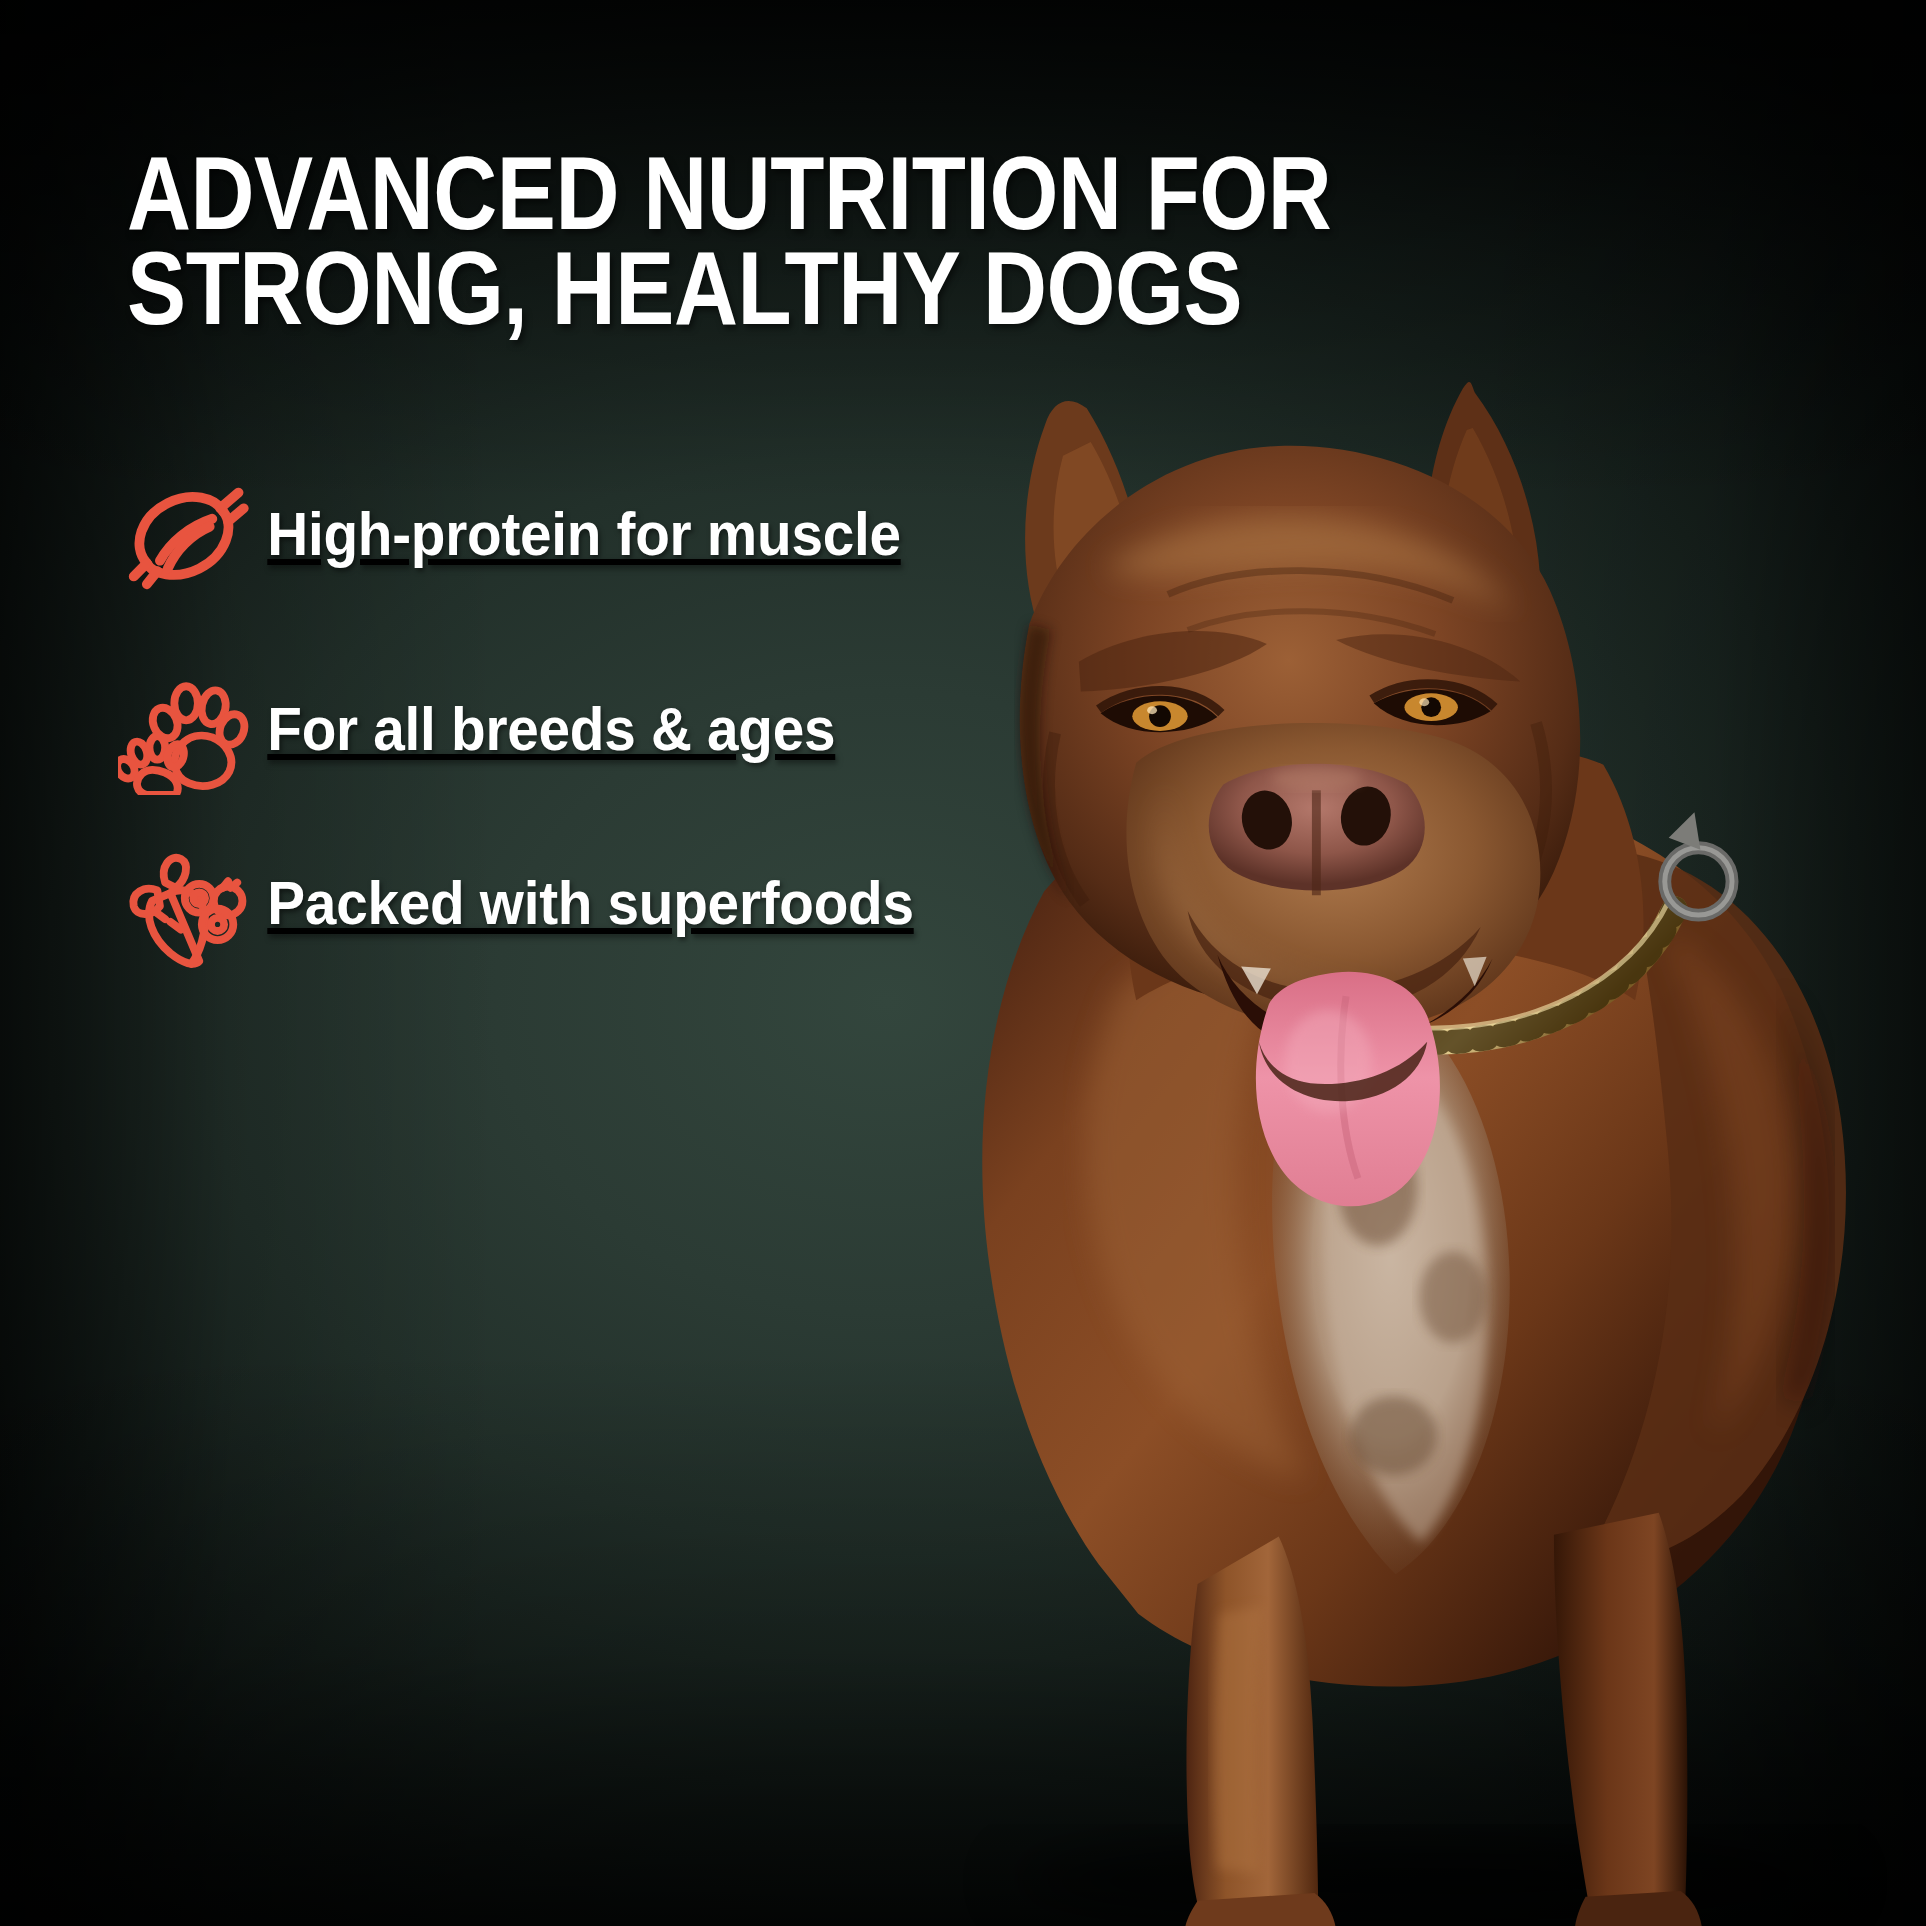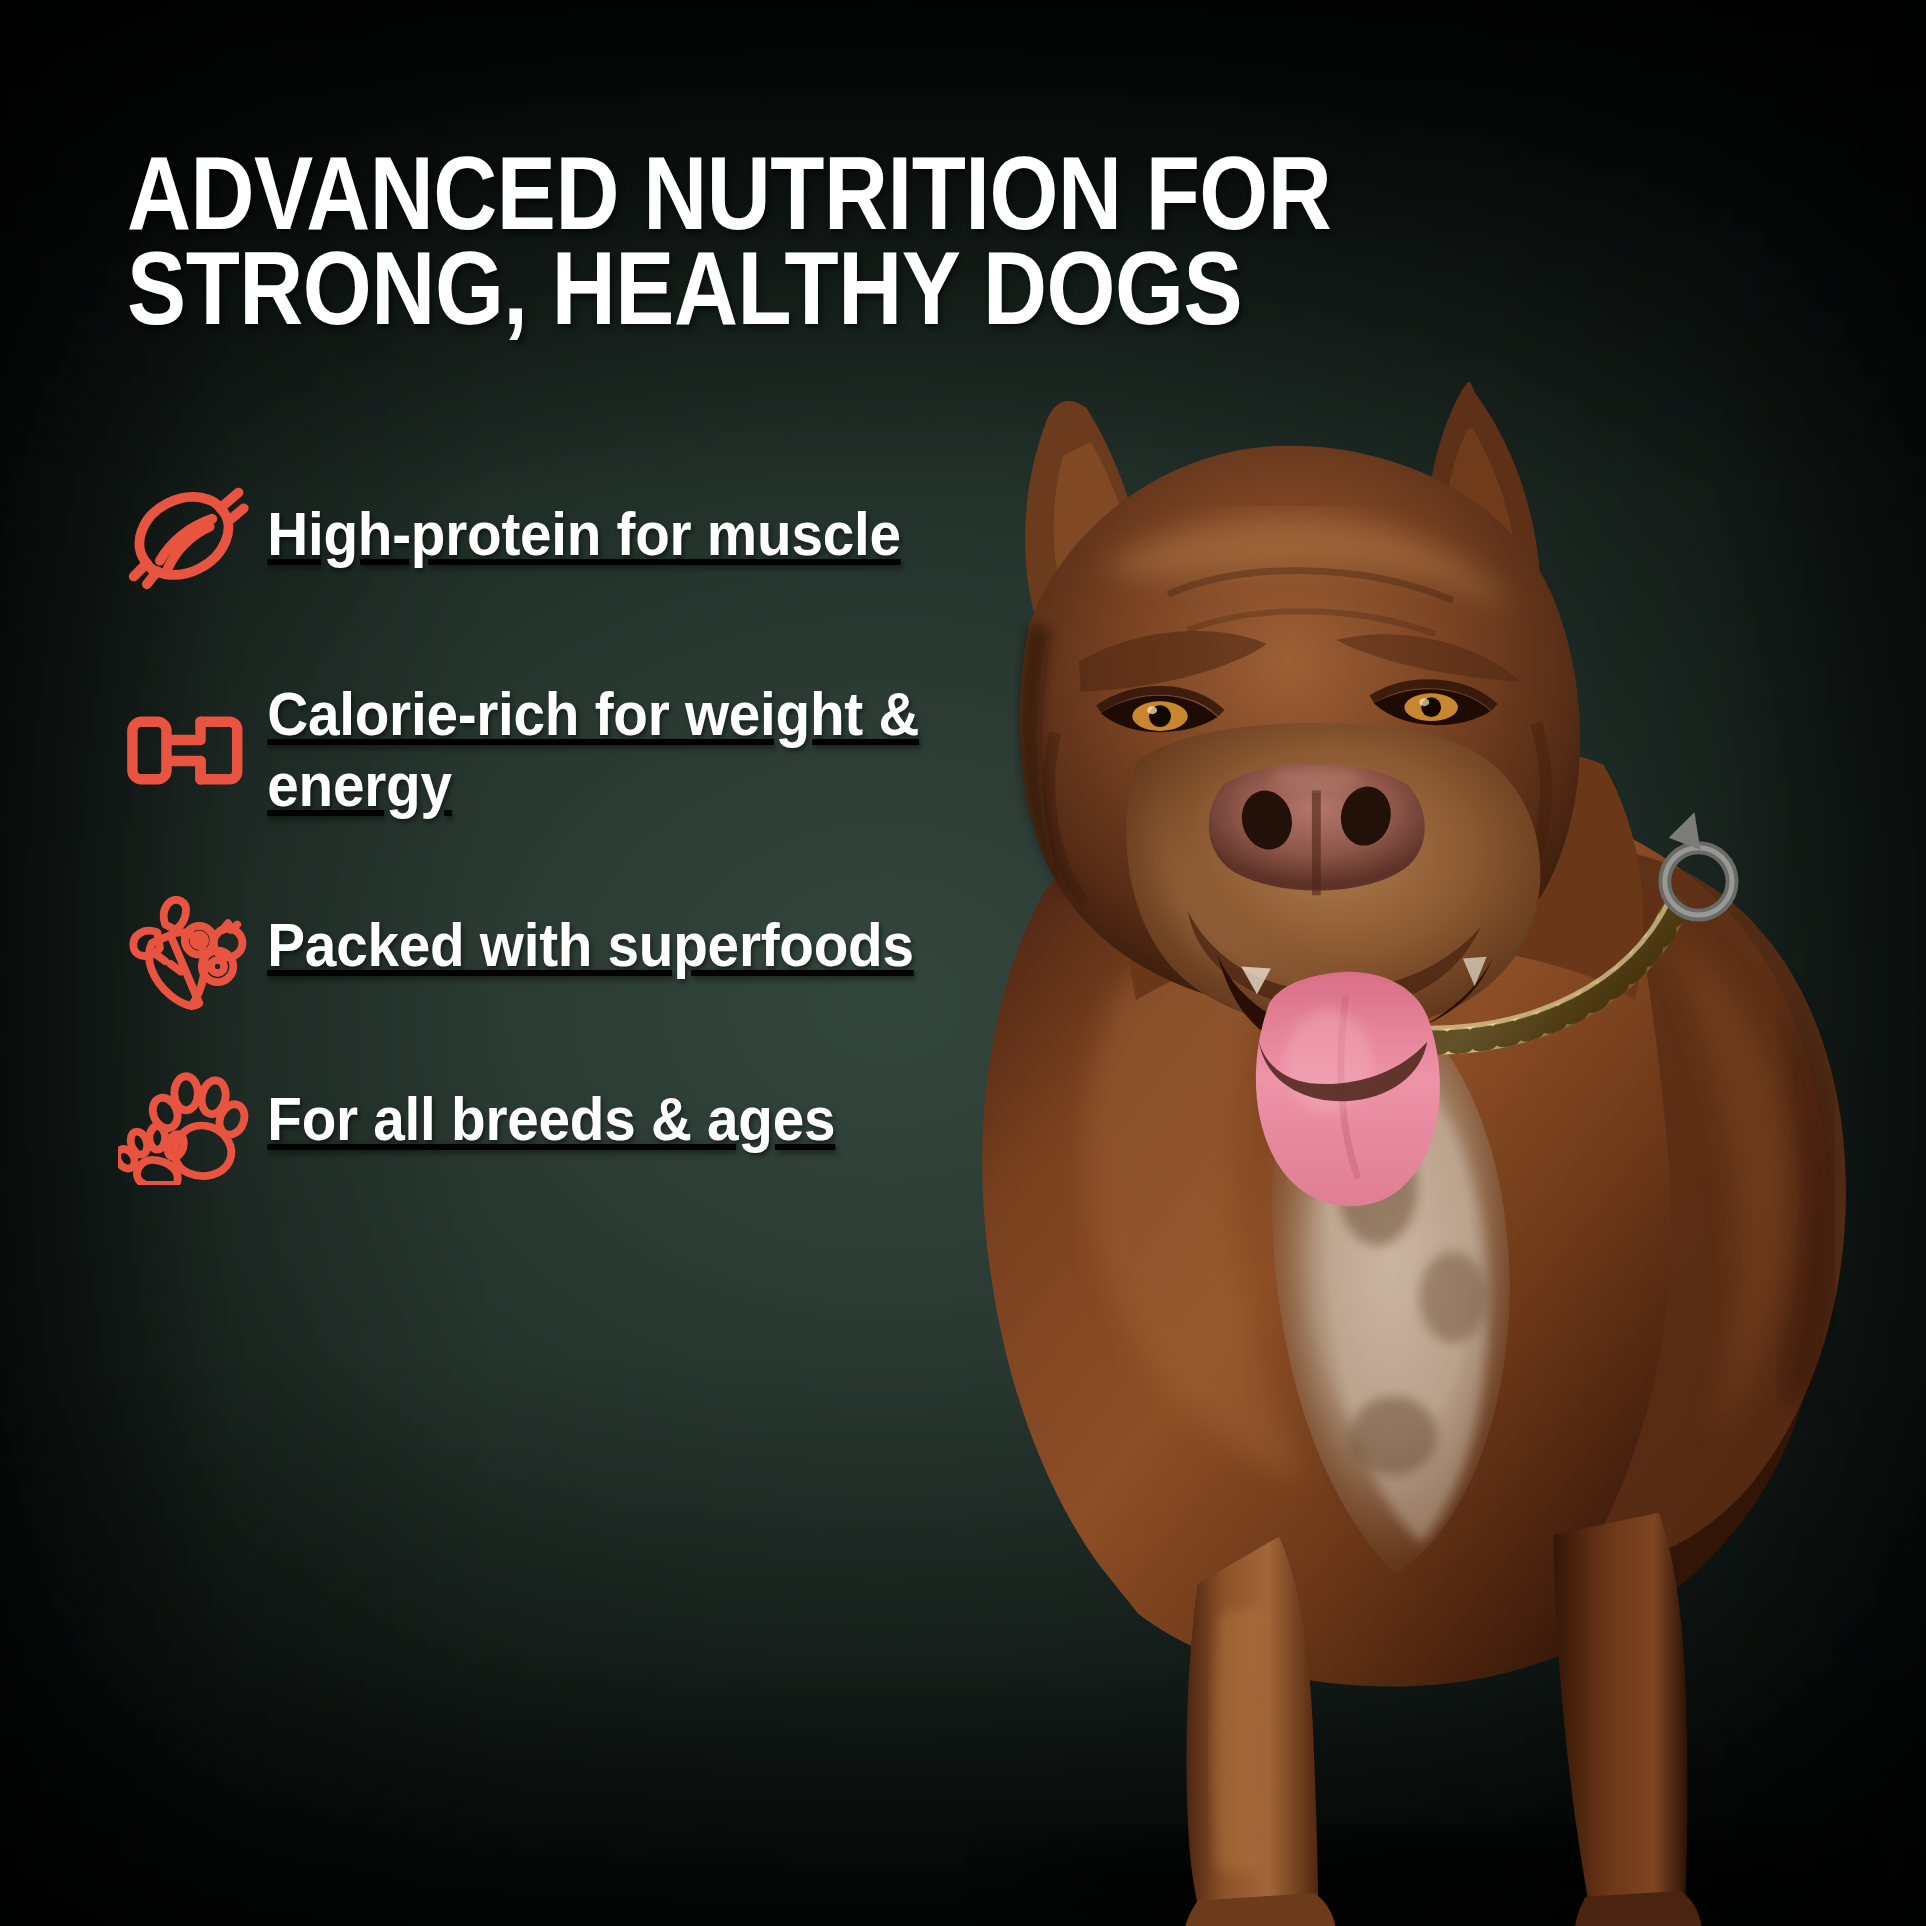--- a/index.html
+++ b/index.html
@@ -348,33 +348,43 @@
           <path d="M84 40 L 96 30"></path>
           <path d="M22 72 L 12 82"></path>
           <path d="M30 78 L 22 88"></path>
           <path d="M32 70 C 40 56, 54 44, 72 38"></path>
           <path d="M38 76 C 44 62, 56 50, 70 44"></path>
         </svg>
       </span>
       <span class="feature-label">High-protein for muscle</span>
     </div>
 
-    <div class="feature-row two-line">
+
+
+
+    <div class="feature-row">
       <span class="feature-icon">
-        <svg width="131" height="131" viewBox="0 0 100 100" fill="none" stroke="#E8543F" stroke-width="8" stroke-linecap="round" stroke-linejoin="round">
-          <rect x="11" y="28" width="26" height="44" rx="7"></rect>
-          <path d="M63 28 L 85 28 A 6 6 0 0 1 91 34 L 91 66 A 6 6 0 0 1 85 72 L 63 72 L 63 58 L 41 58"></path>
-          <path d="M63 72 L 63 58"></path>
-          <path d="M63 28 L 63 42 L 41 42"></path>
+        <svg width="131" height="131" viewBox="0 0 100 100" fill="none" stroke="#E8543F" stroke-width="6" stroke-linecap="round" stroke-linejoin="round">
+
+          <ellipse cx="52" cy="30" rx="9" ry="13"></ellipse>
+          <ellipse cx="73" cy="33" rx="9" ry="13" transform="rotate(12 73 33)"></ellipse>
+          <ellipse cx="36" cy="45" rx="9" ry="12" transform="rotate(-22 36 45)"></ellipse>
+          <ellipse cx="87" cy="50" rx="9" ry="12" transform="rotate(22 87 50)"></ellipse>
+          <path d="M48 62 C 40 72, 42 86, 54 91 C 66 96, 80 92, 85 82 C 90 71, 82 60, 72 56
+                   C 63 53, 54 55, 48 62 Z"></path>
+
+          <ellipse cx="16" cy="68" rx="6" ry="9" transform="rotate(-18 16 68)"></ellipse>
+          <ellipse cx="30" cy="64" rx="6" ry="9"></ellipse>
+          <ellipse cx="44" cy="70" rx="6" ry="9" transform="rotate(16 44 70)"></ellipse>
+          <ellipse cx="6" cy="80" rx="6" ry="8" transform="rotate(-34 6 80)"></ellipse>
+          <path d="M18 84 C 12 90, 14 98, 22 100 L 44 100 C 48 94, 44 86, 36 83 C 29 80, 22 80, 18 84 Z"></path>
         </svg>
       </span>
-      <span class="feature-label">Calorie-rich for weight &amp; energy</span>
+      <span class="feature-label">For all breeds &amp; ages</span>
     </div>
-
-
 
     <div class="feature-row">
       <span class="feature-icon">
         <svg width="131" height="131" viewBox="0 0 100 100" fill="none" stroke="#E8543F" stroke-width="6" stroke-linecap="round" stroke-linejoin="round">
 
           <path d="M26 48 C 20 60, 26 76, 40 88 C 50 96, 58 98, 62 94 L 40 42 Z"></path>
           <path d="M40 42 C 52 36, 64 44, 66 58 C 68 72, 62 88, 56 96"></path>
 
           <path d="M30 40 C 20 36, 10 42, 12 52 C 14 60, 26 60, 32 52 Z"></path>
           <path d="M36 34 C 32 22, 40 12, 48 16 C 55 20, 52 32, 44 38 Z"></path>
@@ -386,36 +396,15 @@
           <circle cx="62" cy="46" r="4.5"></circle>
           <circle cx="84" cy="48" r="11"></circle>
           <path d="M80 38 L 84 33 M 86 38 L 91 34"></path>
           <circle cx="76" cy="66" r="12"></circle>
           <circle cx="76" cy="66" r="5"></circle>
         </svg>
       </span>
       <span class="feature-label">Packed with superfoods</span>
     </div>
 
-    <div class="feature-row">
-      <span class="feature-icon">
-        <svg width="131" height="131" viewBox="0 0 100 100" fill="none" stroke="#E8543F" stroke-width="6" stroke-linecap="round" stroke-linejoin="round">
-
-          <ellipse cx="52" cy="30" rx="9" ry="13"></ellipse>
-          <ellipse cx="73" cy="33" rx="9" ry="13" transform="rotate(12 73 33)"></ellipse>
-          <ellipse cx="36" cy="45" rx="9" ry="12" transform="rotate(-22 36 45)"></ellipse>
-          <ellipse cx="87" cy="50" rx="9" ry="12" transform="rotate(22 87 50)"></ellipse>
-          <path d="M48 62 C 40 72, 42 86, 54 91 C 66 96, 80 92, 85 82 C 90 71, 82 60, 72 56
-                   C 63 53, 54 55, 48 62 Z"></path>
-
-          <ellipse cx="16" cy="68" rx="6" ry="9" transform="rotate(-18 16 68)"></ellipse>
-          <ellipse cx="30" cy="64" rx="6" ry="9"></ellipse>
-          <ellipse cx="44" cy="70" rx="6" ry="9" transform="rotate(16 44 70)"></ellipse>
-          <ellipse cx="6" cy="80" rx="6" ry="8" transform="rotate(-34 6 80)"></ellipse>
-          <path d="M18 84 C 12 90, 14 98, 22 100 L 44 100 C 48 94, 44 86, 36 83 C 29 80, 22 80, 18 84 Z"></path>
-        </svg>
-      </span>
-      <span class="feature-label">For all breeds &amp; ages</span>
-    </div>
-
   </div>
 </div>
 
 
 </body></html>

